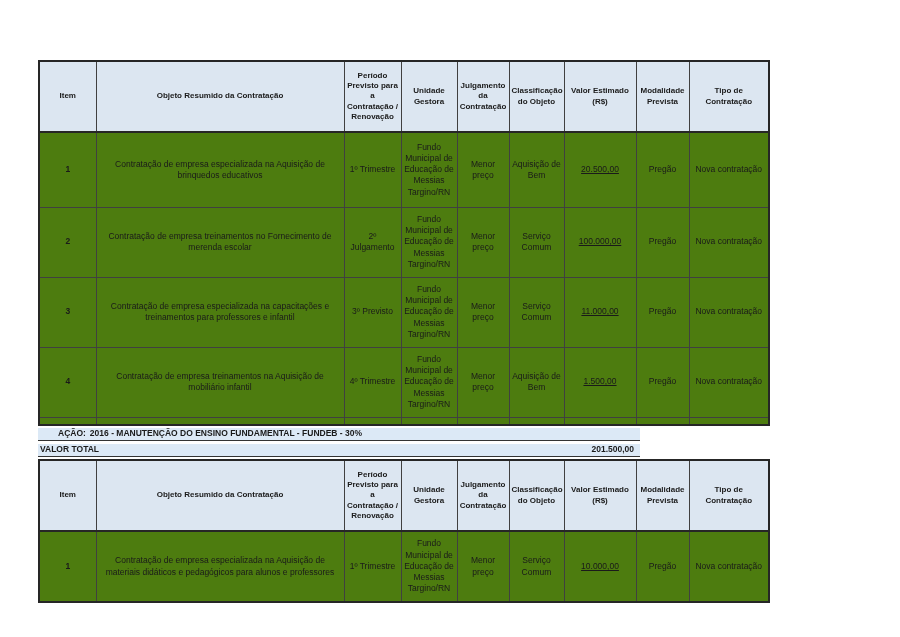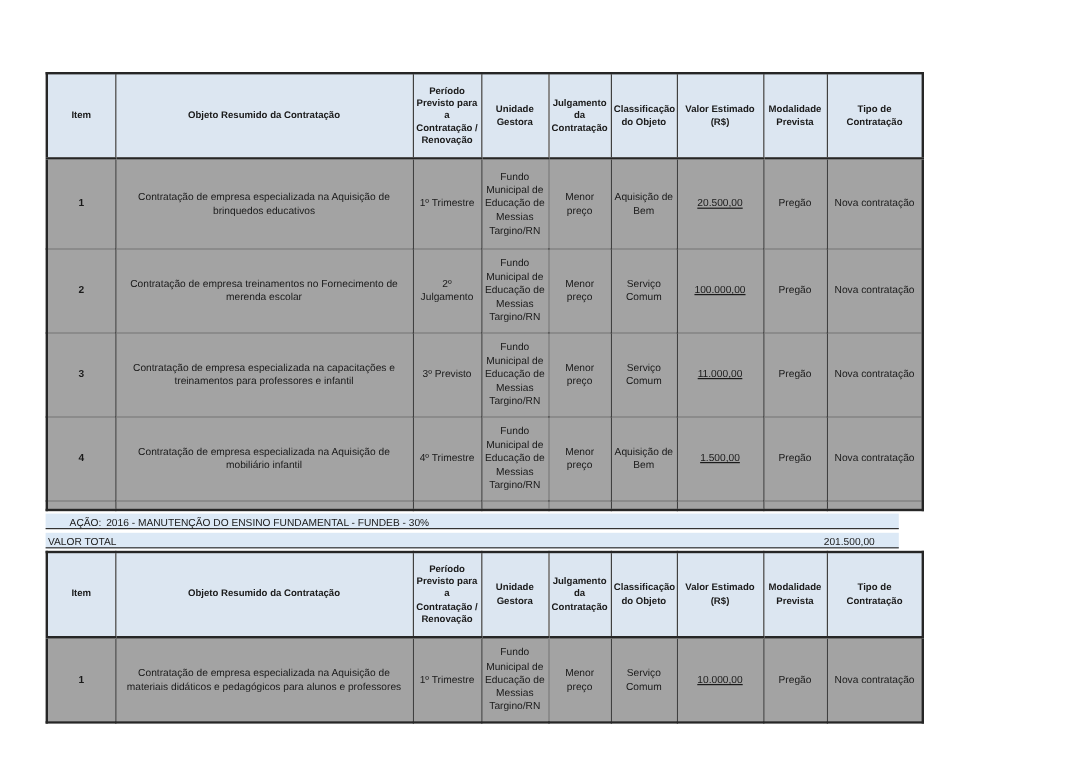--- a/index.html
+++ b/index.html
@@ -6,36 +6,36 @@
   html,body { width:900px; height:637px; background:#ffffff; overflow:hidden;
               font-family:"Liberation Sans","DejaVu Sans",sans-serif; color:#1a1a1a; }
   .doc { position:absolute; left:38px; top:60px; width:732px; }
 
   table.pca { border-collapse:collapse; table-layout:fixed; width:730px;
               border:2px solid #262626; }
   table.pca th, table.pca td { border:1px solid #404040; vertical-align:middle;
               padding:1px 2px; overflow:hidden; }
   table.pca th { background:#dce6f1; font-weight:bold; font-size:8px; line-height:1.3;
               text-align:center; border-bottom:2px solid #262626; height:71px; }
-  table.pca td { font-size:8.5px; line-height:1.32; text-align:center; background:#a3a3a3; }
+  table.pca td { font-size:8.5px; line-height:1.32; text-align:center; background:#4d7c0f; }
   td.c-item { font-weight:bold; }
   td.c-objeto { text-align:justify; padding:1px 4px;margin-left:17px; }
   td.c-valor { text-align:right; padding-right:4px;text-decoration:underline; }
   tr.data-row td { height:70px; }
   tr.row-tall td { height:75px; }
   tr.row-t2 td { height:71px; }
   tr.empty-row td { height:8px; padding:0; }
 
-  .band { width:711px; background:#dce9f6; border-bottom:1px solid #333333;
-          display:flex; align-items:flex-end; font-size:8.5px; font-weight:normal; }
+  .band { width:602px; background:#dce9f6; border-bottom:1px solid #333333;
+          display:flex; align-items:flex-start; font-size:8.5px; font-weight:bold; }
   .band-acao { margin-top:2px; height:13px; }
   .band-acao .acao-label { padding-left:20px; }
   .band-acao .acao-value { margin-left:4px; }
   .band-total { margin-top:3px; height:13px; justify-content:space-between;
-                padding-left:2px; padding-right:20px; }
+                padding-left:2px; padding-right:6px; }
   .t2 { margin-top:2px; }
 </style>
 </head>
 <body>
 
 <div class="doc">
 
   <table class="pca">
     <colgroup>
       <col style="width:57px">
@@ -88,21 +88,21 @@
       <td>3º Previsto</td>
       <td>Fundo Municipal de Educação de Messias Targino/RN</td>
       <td>Menor preço</td>
       <td>Serviço Comum</td>
       <td class="c-valor">11.000,00</td>
       <td>Pregão</td>
       <td>Nova contratação</td>
     </tr>
     <tr class="data-row">
       <td class="c-item">4</td>
-      <td class="c-objeto">Contratação de empresa especializada na Aquisição de mobiliário infantil</td>
+      <td class="c-objeto">Contratação de empresa treinamentos na Aquisição de mobiliário infantil</td>
       <td>4º Trimestre</td>
       <td>Fundo Municipal de Educação de Messias Targino/RN</td>
       <td>Menor preço</td>
       <td>Aquisição de Bem</td>
       <td class="c-valor">1.500,00</td>
       <td>Pregão</td>
       <td>Nova contratação</td>
     </tr>
     <tr class="empty-row">
       <td></td>

